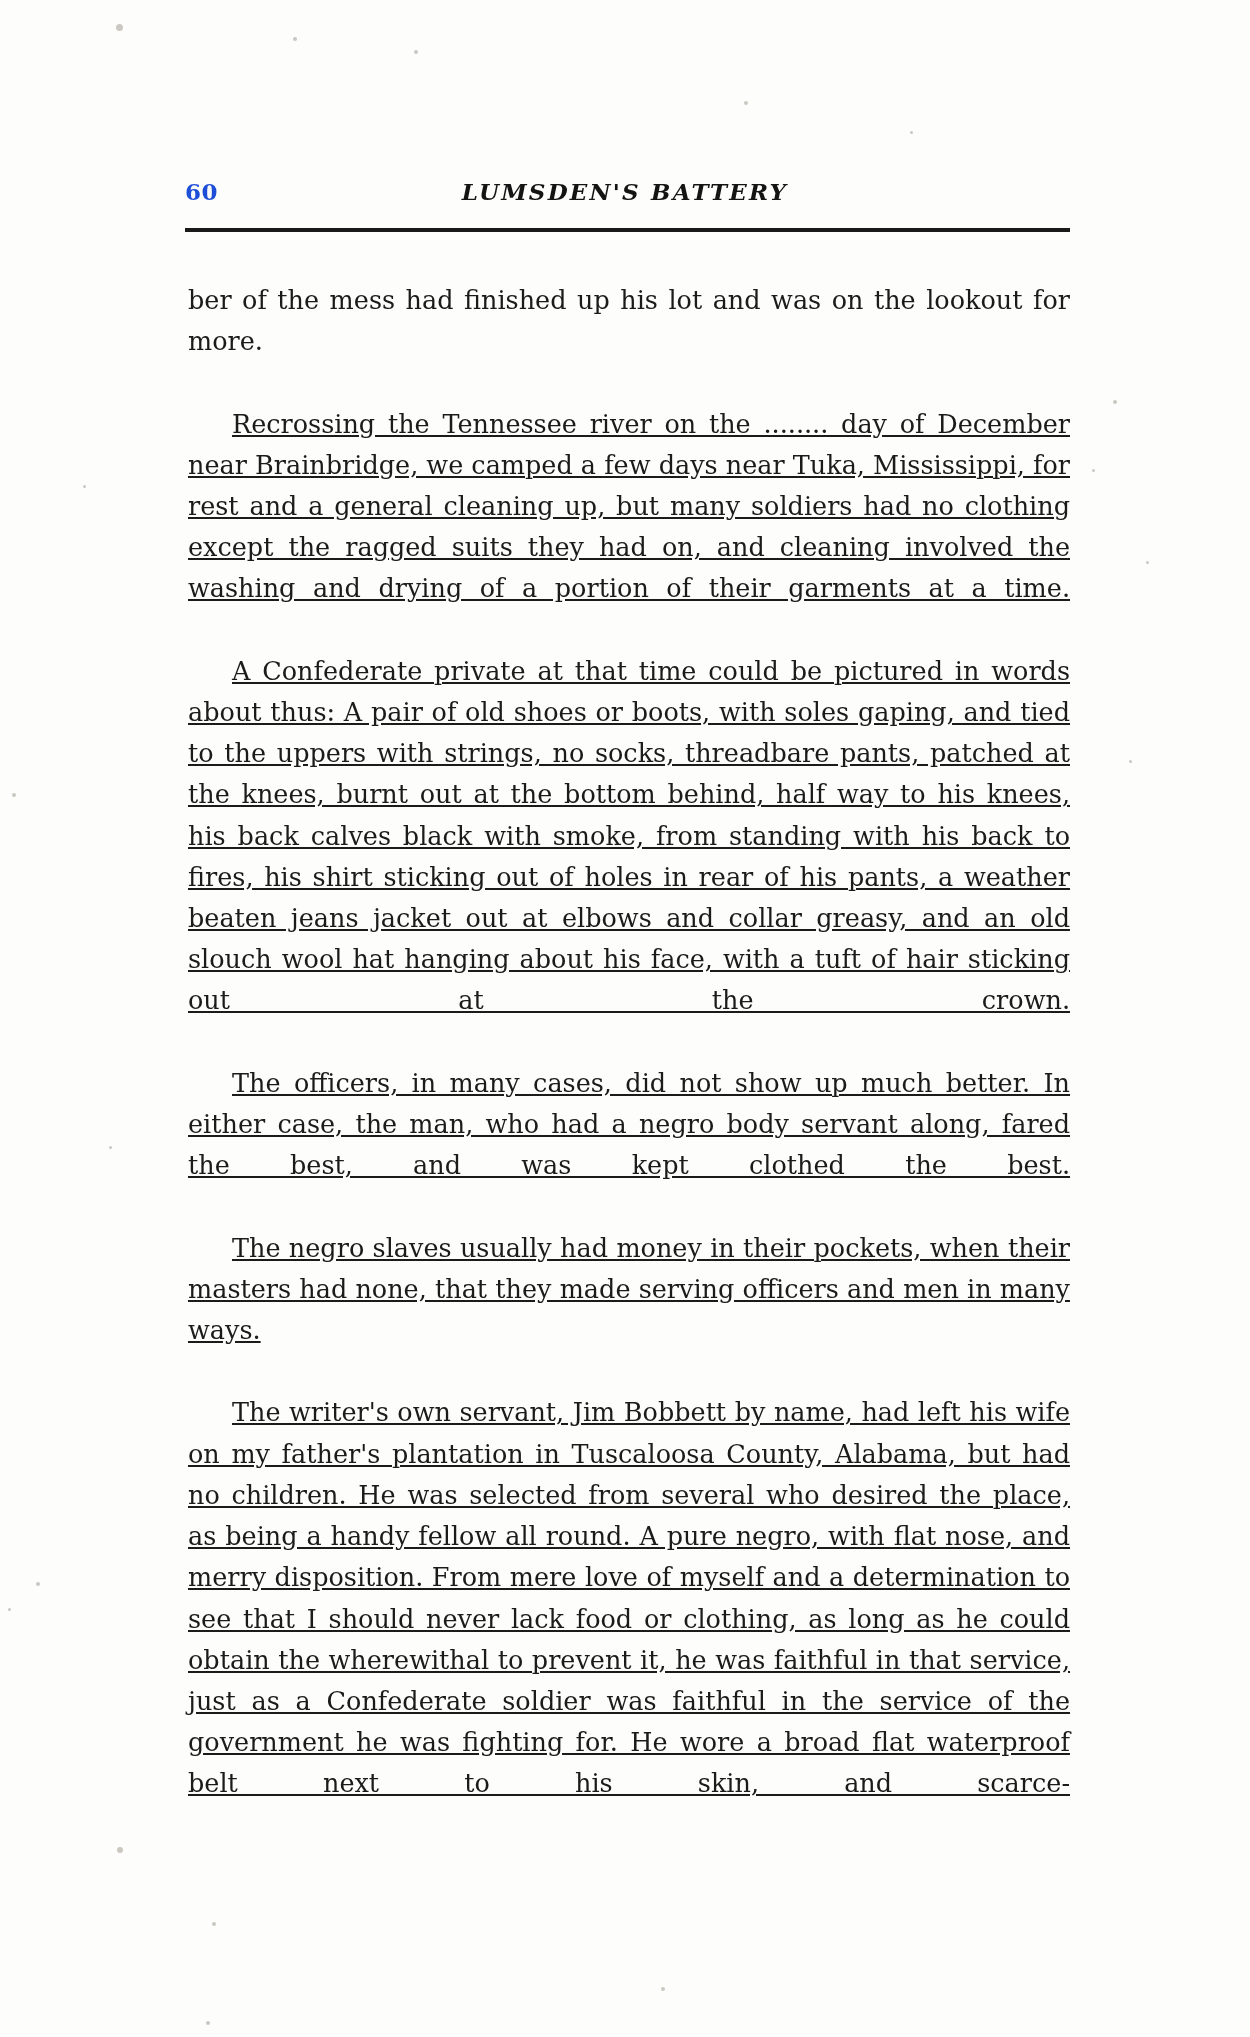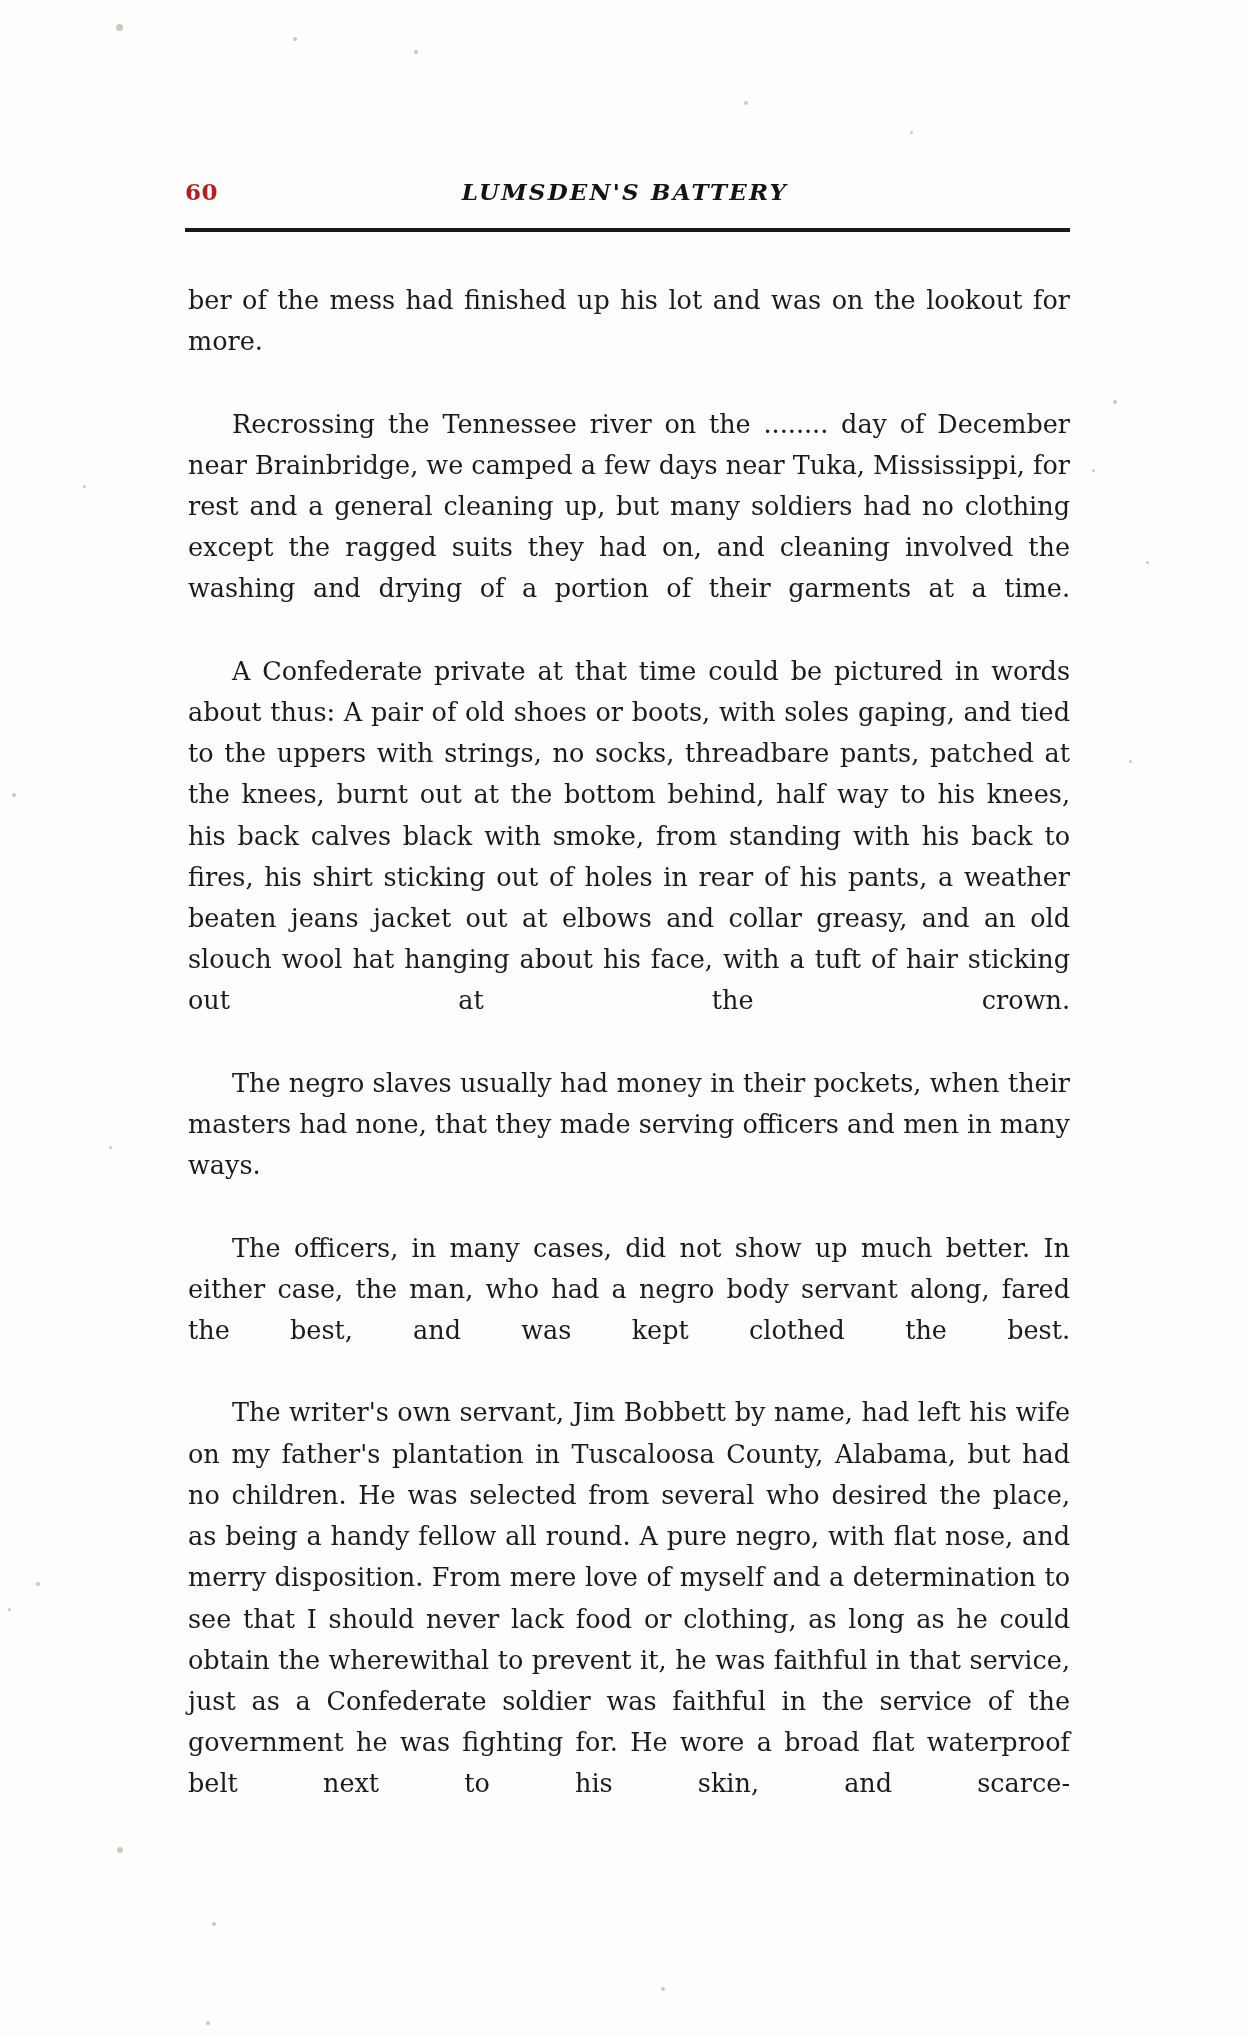--- a/index.html
+++ b/index.html
@@ -40,21 +40,21 @@
     height: 34px;
   }
   .folio {
     position: absolute;
     left: 0;
     top: 0;
     font-family: "DejaVu Serif", serif;
     font-weight: bold;
     font-size: 23px;
     letter-spacing: .5px;
-    color: #b91c1c;
+    color: #1d4ed8;
   }
   .running-head {
     position: absolute;
     left: 0;
     top: 0;
     width: 880px;
     text-align: center;
     font-family: "DejaVu Serif", serif;
     font-weight: bold;
     font-size: 23px;
@@ -82,20 +82,21 @@
     color: #1b1b1b;
     text-align: justify;
     text-justify: inter-word;
   }
   .body-text p {
     margin: 0;
     text-indent: 0;
   }
   .body-text p.indent {
     text-indent: 44px;
+    text-decoration: underline;
   }
   .body-text p + p {
     margin-top: 0;
   }
 
   
   .body-text p:after {
     content: "";
     display: inline-block;
     width: 100%;
@@ -129,18 +130,18 @@
     <span class="folio">60</span>
     <span class="running-head">LUMSDEN'S BATTERY</span>
   </div>
 
   <div class="rule"></div>
 
   <div class="body-text">
       <p class="">ber of the mess had finished up his lot and was on the lookout for more.</p>
       <p class="indent">Recrossing the Tennessee river on the ........ day of December near Brainbridge, we camped a few days near Tuka, Mississippi, for rest and a general cleaning up, but many soldiers had no clothing except the ragged suits they had on, and cleaning involved the washing and drying of a portion of their garments at a time.</p>
       <p class="indent">A Confederate private at that time could be pictured in words about thus: A pair of old shoes or boots, with soles gaping, and tied to the uppers with strings, no socks, threadbare pants, patched at the knees, burnt out at the bottom behind, half way to his knees, his back calves black with smoke, from standing with his back to fires, his shirt sticking out of holes in rear of his pants, a weather beaten jeans jacket out at elbows and collar greasy, and an old slouch wool hat hanging about his face, with a tuft of hair sticking out at the crown.</p>
+      <p class="indent">The officers, in many cases, did not show up much better.  In either case, the man, who had a negro body servant along, fared the best, and was kept clothed the best.</p>
       <p class="indent">The negro slaves usually had money in their pockets, when their masters had none, that they made serving officers and men in many ways.</p>
-      <p class="indent">The officers, in many cases, did not show up much better.  In either case, the man, who had a negro body servant along, fared the best, and was kept clothed the best.</p>
       <p class="indent">The writer's own servant, Jim Bobbett by name, had left his wife on my father's plantation in Tuscaloosa County, Alabama, but had no children.  He was selected from several who desired the place, as being a handy fellow all round.  A pure negro, with flat nose, and merry disposition.  From mere love of myself and a determination to see that I should never lack food or clothing, as long as he could obtain the wherewithal to prevent it, he was faithful in that service, just as a Confederate soldier was faithful in the service of the government he was fighting for.  He wore a broad flat waterproof belt next to his skin, and scarce-</p>
     </div>
 
 </div>
 
 </body></html>

